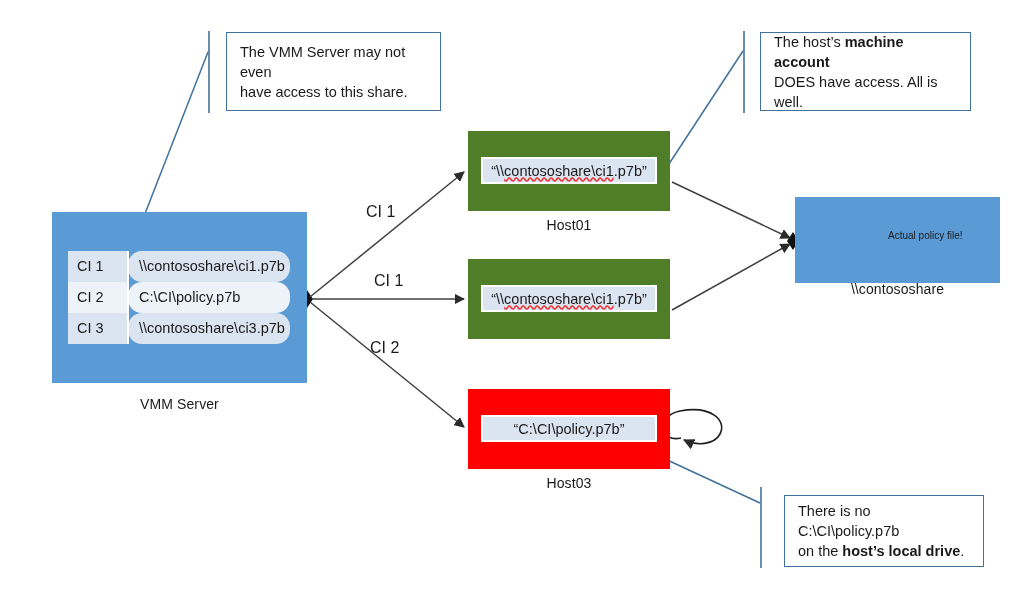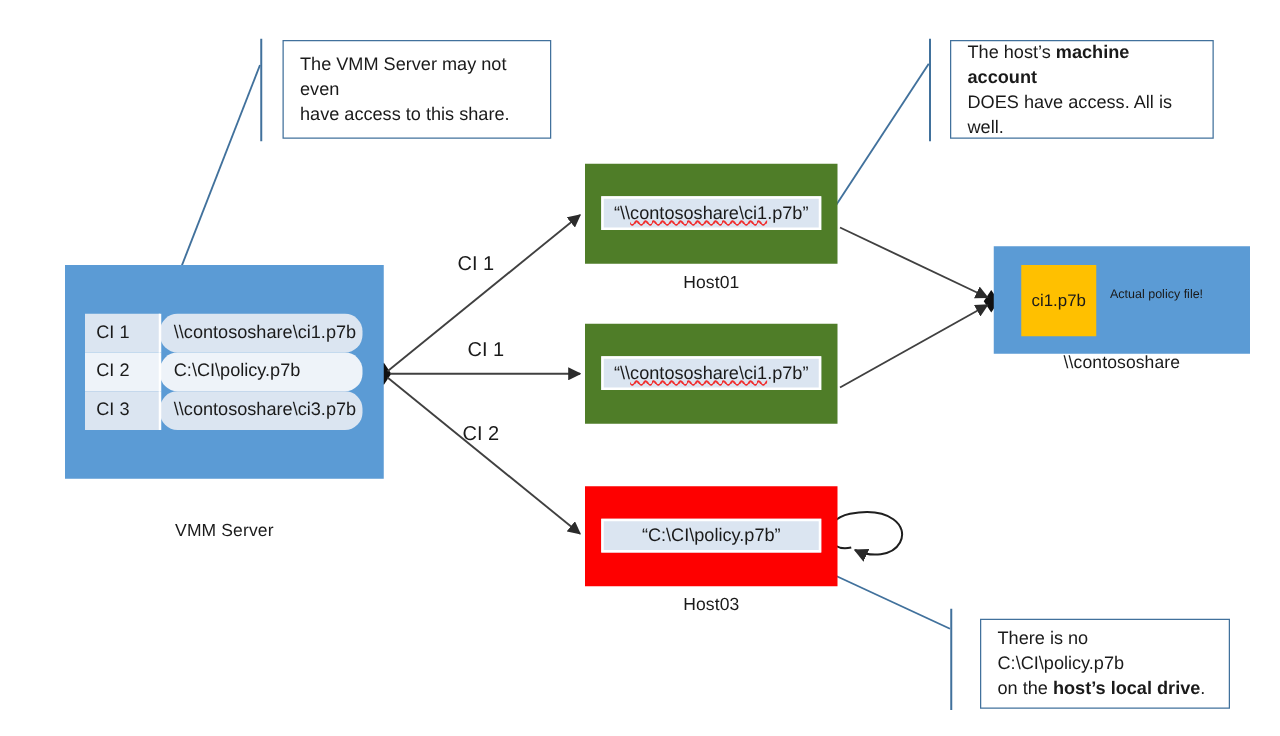--- a/index.html
+++ b/index.html
@@ -138,21 +138,21 @@
   #actual-policy-note {
     position: absolute;
     left: 93px;
     top: 33px;
     font-size: 10px;
     color: #1a1a1a;
     white-space: nowrap;
   }
 
   
-  #caption-vmm { left: 52px; top: 416px; width: 255px; }
+  #caption-vmm { left: 52px; top: 396px; width: 255px; }
   #caption-host01 { left: 468px; top: 217px; width: 202px; }
   #caption-host02 { left: 468px; top: 345px; width: 202px; }
   #caption-host03 { left: 468px; top: 475px; width: 202px; }
   #caption-contososhare { left: 795px; top: 281px; width: 205px; }
 
   
   .edge-label {
     position: absolute;
     font-size: 16px;
     color: #1a1a1a;
@@ -258,23 +258,20 @@
   </div>
 
   <div class="node host red" id="host03">
     <div class="path-chip">
       <span class="chip-text">“C:\CI\policy.p7b”</span>
     </div>
   </div>
   <div class="node-caption" id="caption-host03">Host03</div>
 
   <div class="node" id="contososhare">
-    <div id="policy-file">
-      <span class="file-label">ci1.p7b</span>
-    </div>
     <div id="actual-policy-note">Actual policy file!</div>
   </div>
   <div class="node-caption" id="caption-contososhare">\\contososhare</div>
 
   <div class="edge-label" id="edge-label-1">CI 1</div>
   <div class="edge-label" id="edge-label-2">CI 1</div>
   <div class="edge-label" id="edge-label-3">CI 2</div>
 
   <div class="callout" id="callout-vmm">
     <p>

